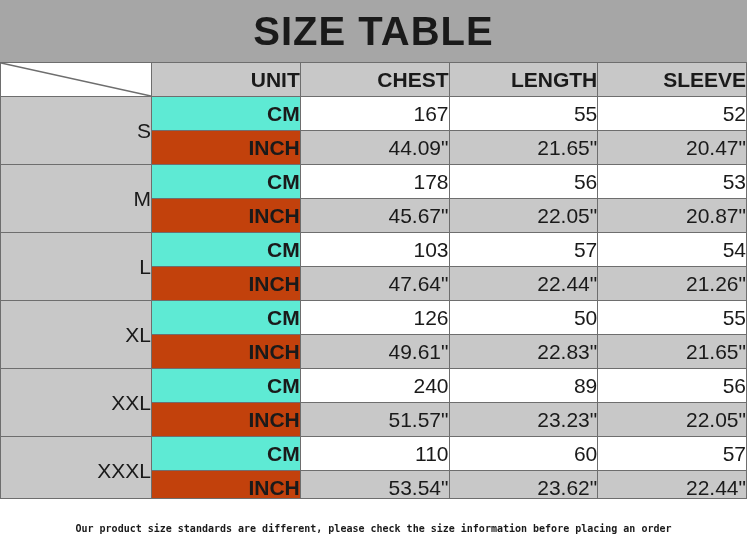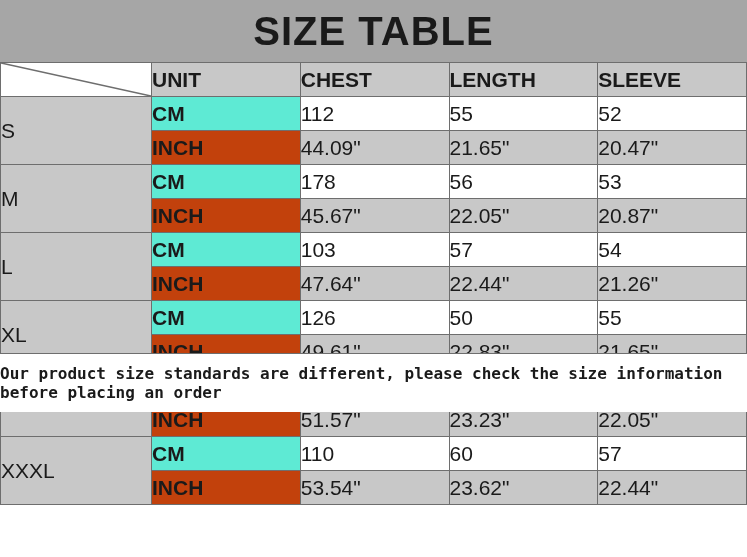--- a/index.html
+++ b/index.html
@@ -8,21 +8,21 @@
   }
   body {
     width: 747px;
     height: 557px;
     background: #ffffff;
     font-family: "Liberation Sans", sans-serif;
     overflow: hidden;
   }
   .sheet {
     width: 747px;
-    height: 412px;
+    height: 557px;
     position: relative;
     background: #ffffff;
     box-sizing: border-box;
   }
   .title-bar {
     height: 62px;
     background: #a6a6a6;
     display: flex;
     align-items: center;
     justify-content: center;
@@ -34,21 +34,21 @@
     color: #1a1a1a;
     font-family: "Liberation Sans", sans-serif;
   }
   table.size-table {
     border-collapse: collapse;
     width: 747px;
     table-layout: fixed;
   }
   table.size-table td {
     border: 1px solid #6e6e6e;
-    text-align: left;
+    text-align: right;
     vertical-align: middle;
     font-size: 21px;
     color: #1a1a1a;
     height: 33px;
     padding: 0;
   }
   td.corner {
     width: 150px;
     background: #ffffff;
     padding: 0;
@@ -93,21 +93,21 @@
     width: 747px;
     height: 58px;
     background: #ffffff;
     border-top: 1px solid #6e6e6e;
     display: flex;
     align-items: center;
     justify-content: center;
   }
   .footer .note {
     font-family: "DejaVu Sans Mono", monospace;
-    font-size: 16px;
+    font-size: 10px;
     font-weight: bold;
     color: #1a1a1a;
     letter-spacing: 0px;
   }
 </style>
 </head>
 <body>
 
 <div class="sheet">
 
@@ -125,21 +125,21 @@
         </td>
         <td class="head">UNIT</td>
         <td class="head">CHEST</td>
         <td class="head">LENGTH</td>
         <td class="head">SLEEVE</td>
       </tr>
 
       <tr class="row-cm">
         <td class="size-cell" rowspan="2">S</td>
         <td class="unit-cell">CM</td>
-        <td class="val">112</td>
+        <td class="val">167</td>
         <td class="val">55</td>
         <td class="val">52</td>
       </tr>
       <tr class="row-inch">
         <td class="unit-cell">INCH</td>
         <td class="val">44.09"</td>
         <td class="val">21.65"</td>
         <td class="val">20.47"</td>
       </tr>
 

